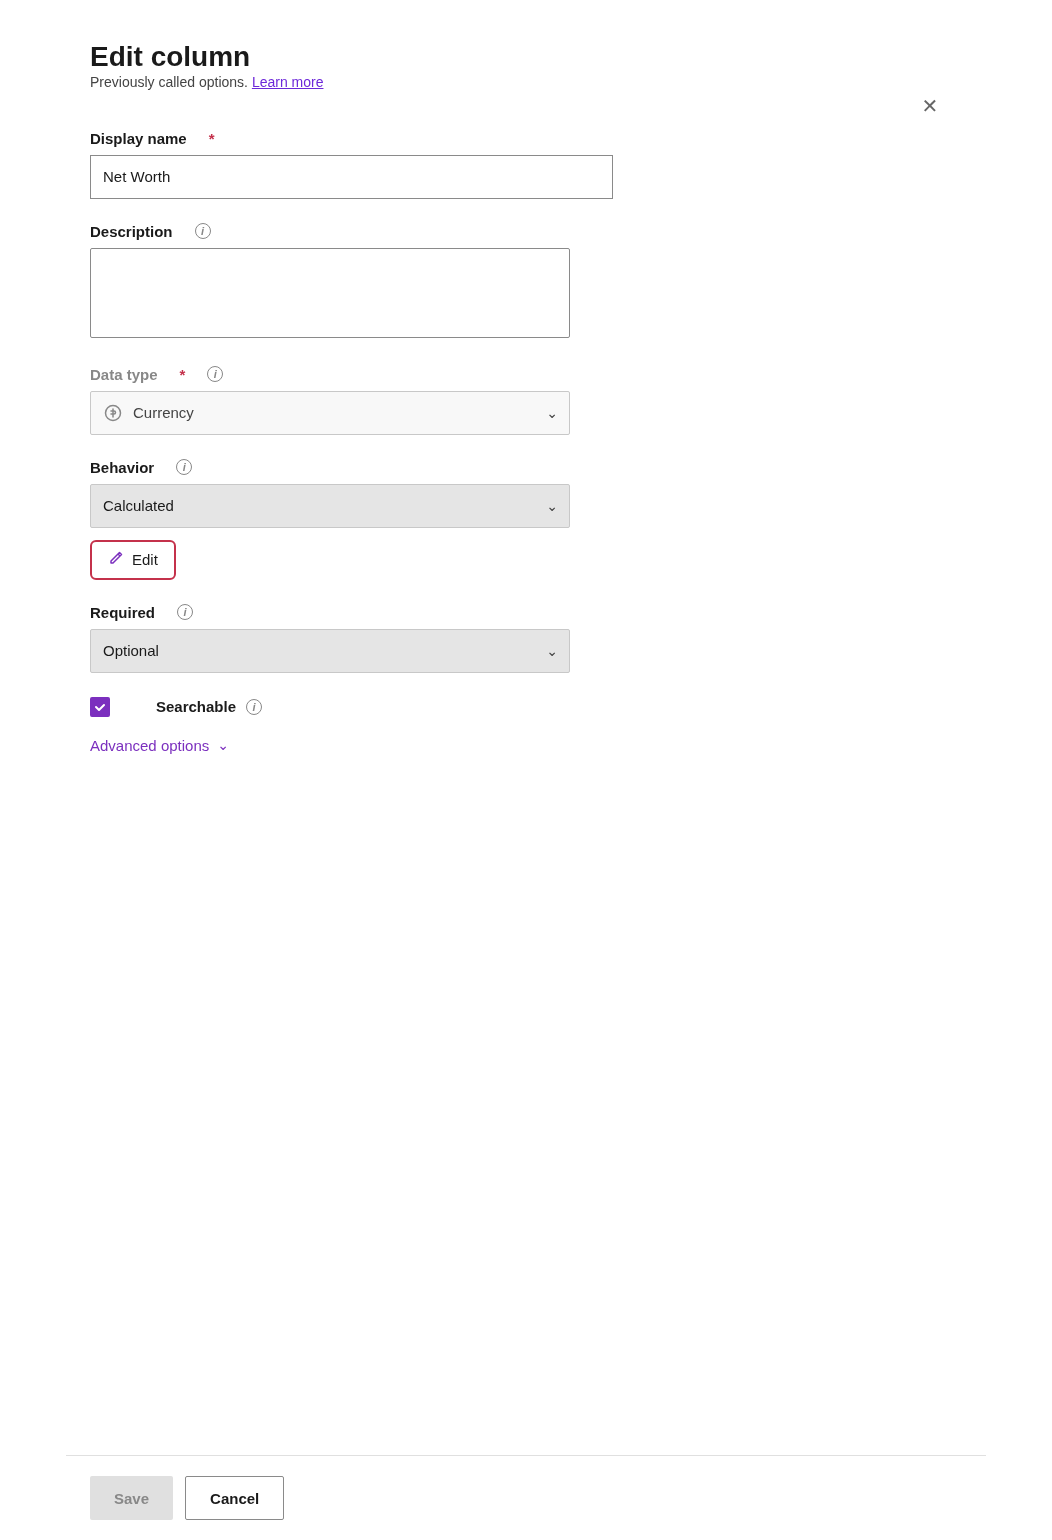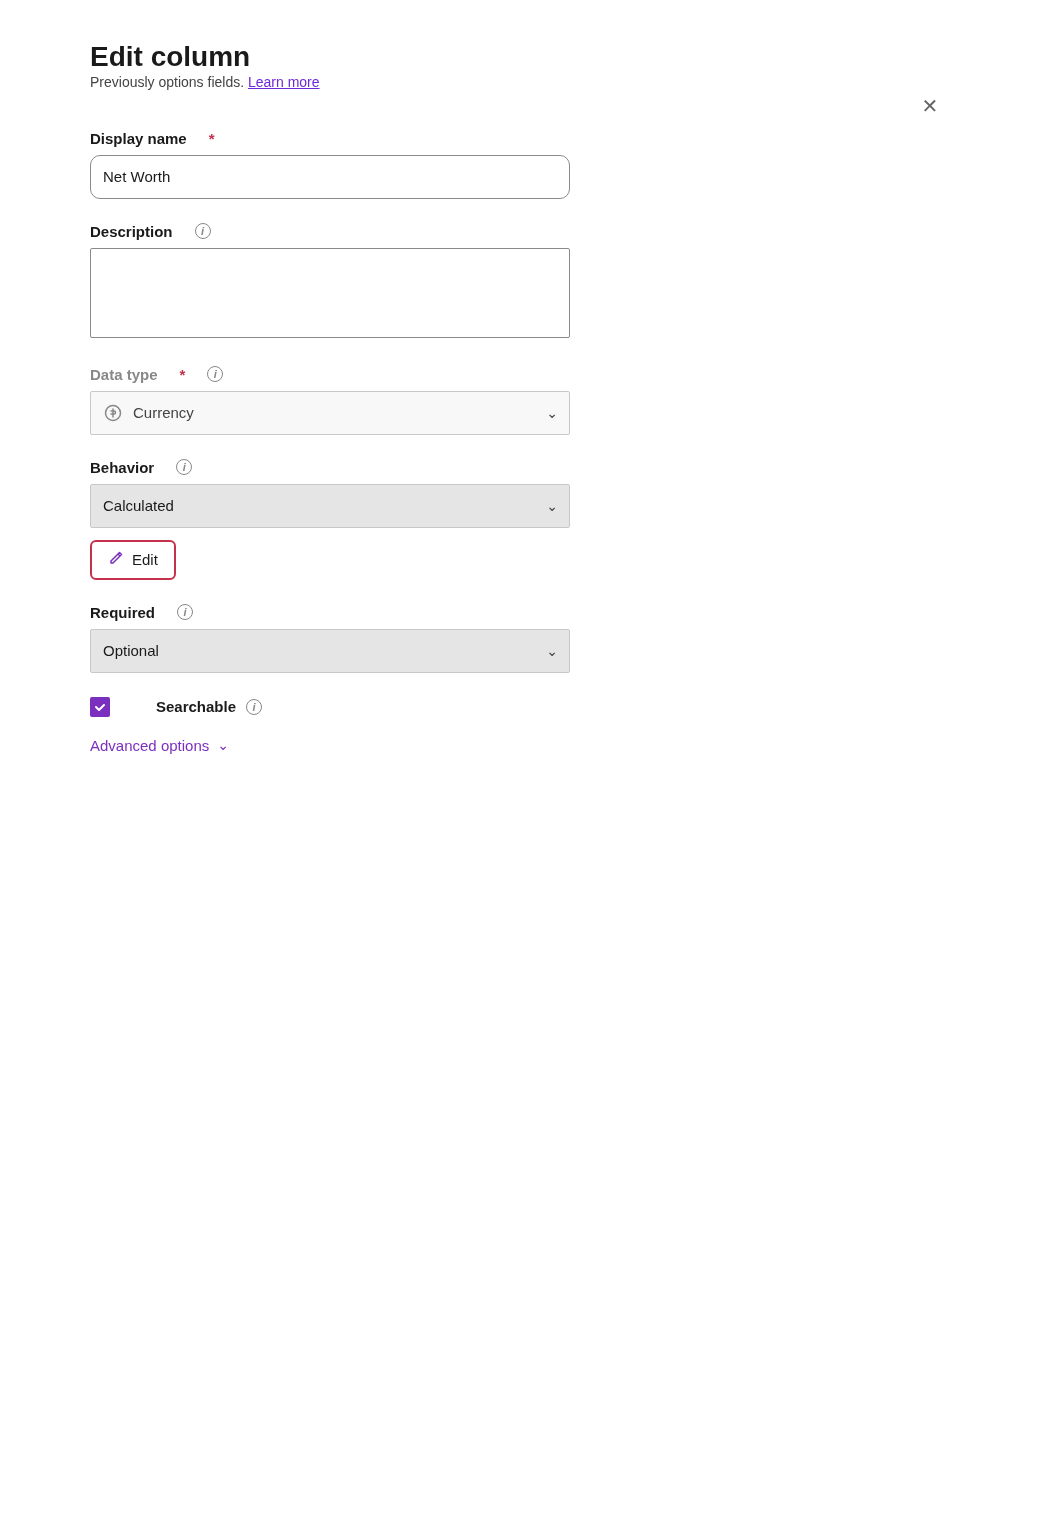--- a/index.html
+++ b/index.html
@@ -100,24 +100,24 @@
       border: 1.5px solid #888;
       border-radius: 50%;
       font-size: 11px;
       color: #888;
       cursor: pointer;
       font-style: italic;
       font-weight: 700;
     }
 
     .text-input {
-      width: 480px;
+      width: 523px;
       height: 44px;
       border: 1px solid #8a8a8a;
-      border-radius: 10px;
+      border-radius: 0;
       padding: 8px 12px;
       font-size: 15px;
       color: #1a1a1a;
       background: #fff;
       outline: none;
     }
 
     .textarea-input {
       width: 480px;
       height: 90px;
@@ -292,21 +292,21 @@
   </style>
 </head>
 <body>
 
 <div class="panel">
 
   <div class="panel-header">
     <div>
       <h1 class="panel-title">Edit column</h1>
       <p class="subtitle">
-        <span>Previously options fields.</span>
+        <span>Previously called options.</span>
         <a>Learn more</a>
       </p>
     </div>
     <button class="close-button">
       <span>✕</span>
     </button>
   </div>
 
   <div class="form-section">
     <div class="form-label">
@@ -387,13 +387,21 @@
     </div>
     <span class="checkbox-label">Searchable</span>
     <span class="info-icon">i</span>
   </div>
 
   <div class="advanced-options-row">
     <span class="advanced-options-label">Advanced options</span>
     <span class="advanced-chevron">⌄</span>
   </div>
 
+  <div class="footer">
+    <button class="save-button" disabled="">
+      <span>Save</span>
+    </button>
+    <button class="cancel-button">
+      <span>Cancel</span>
+    </button>
+  </div>
 </div>
 
 </body></html>

